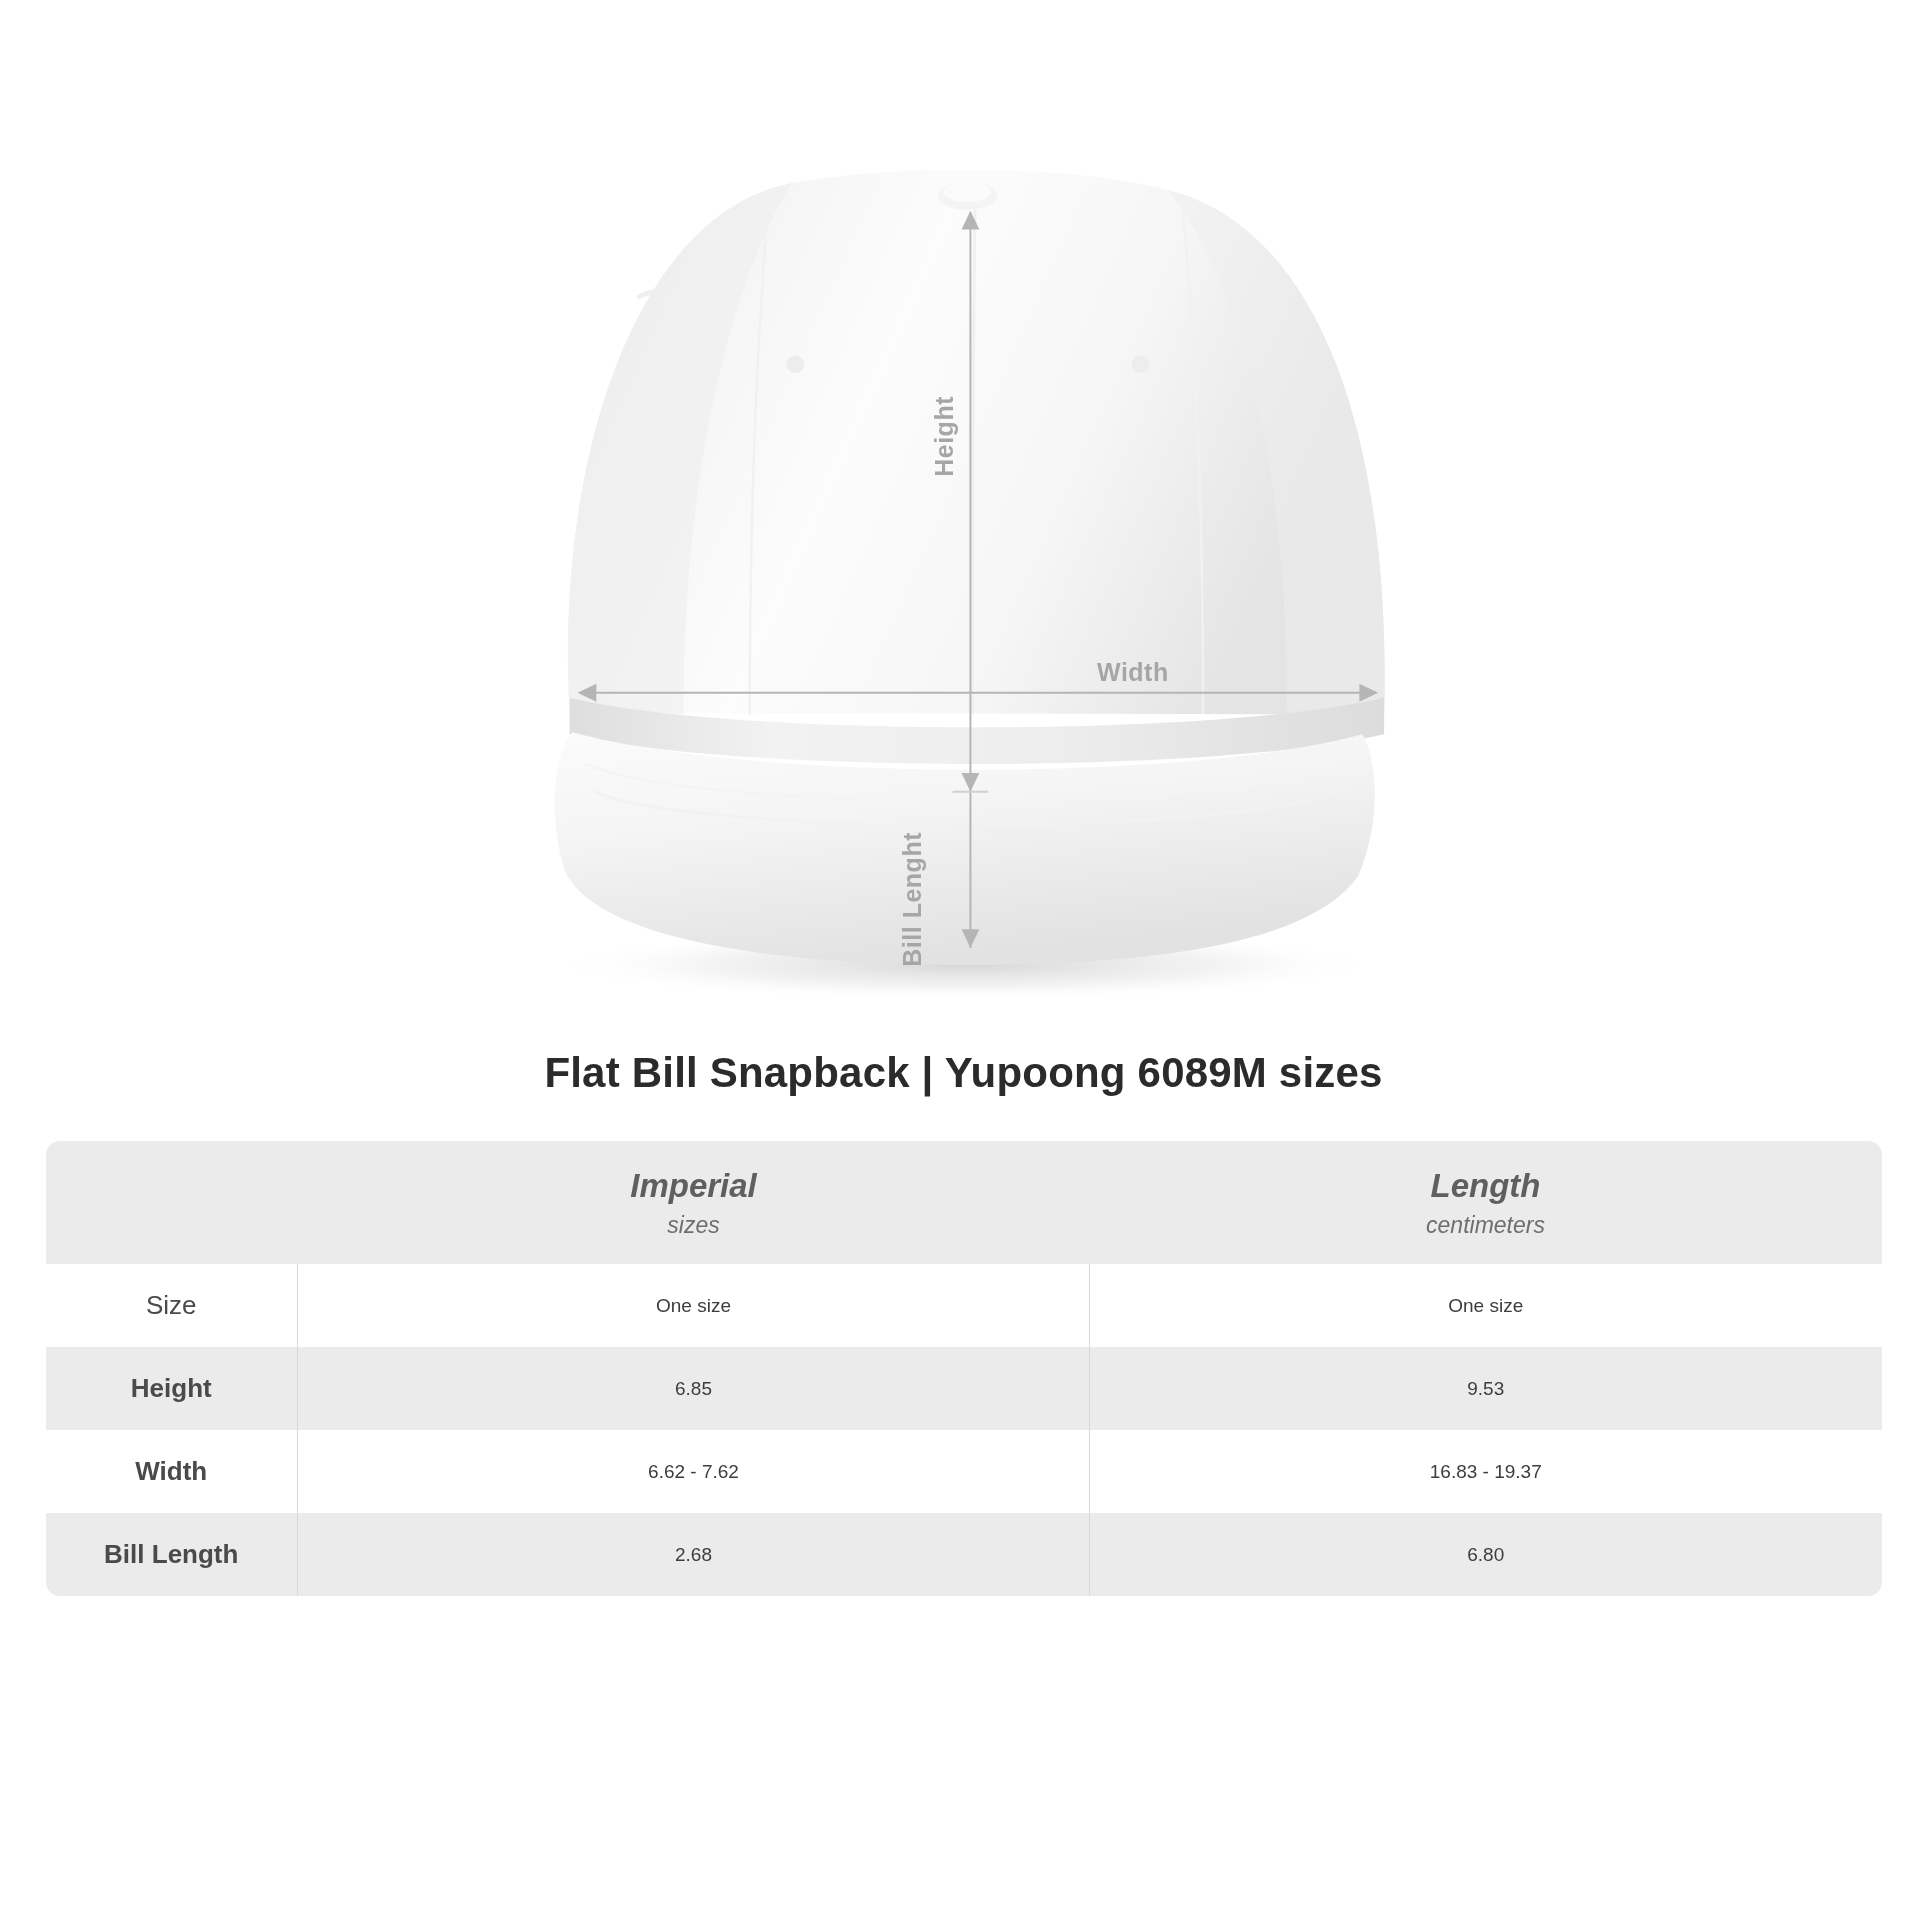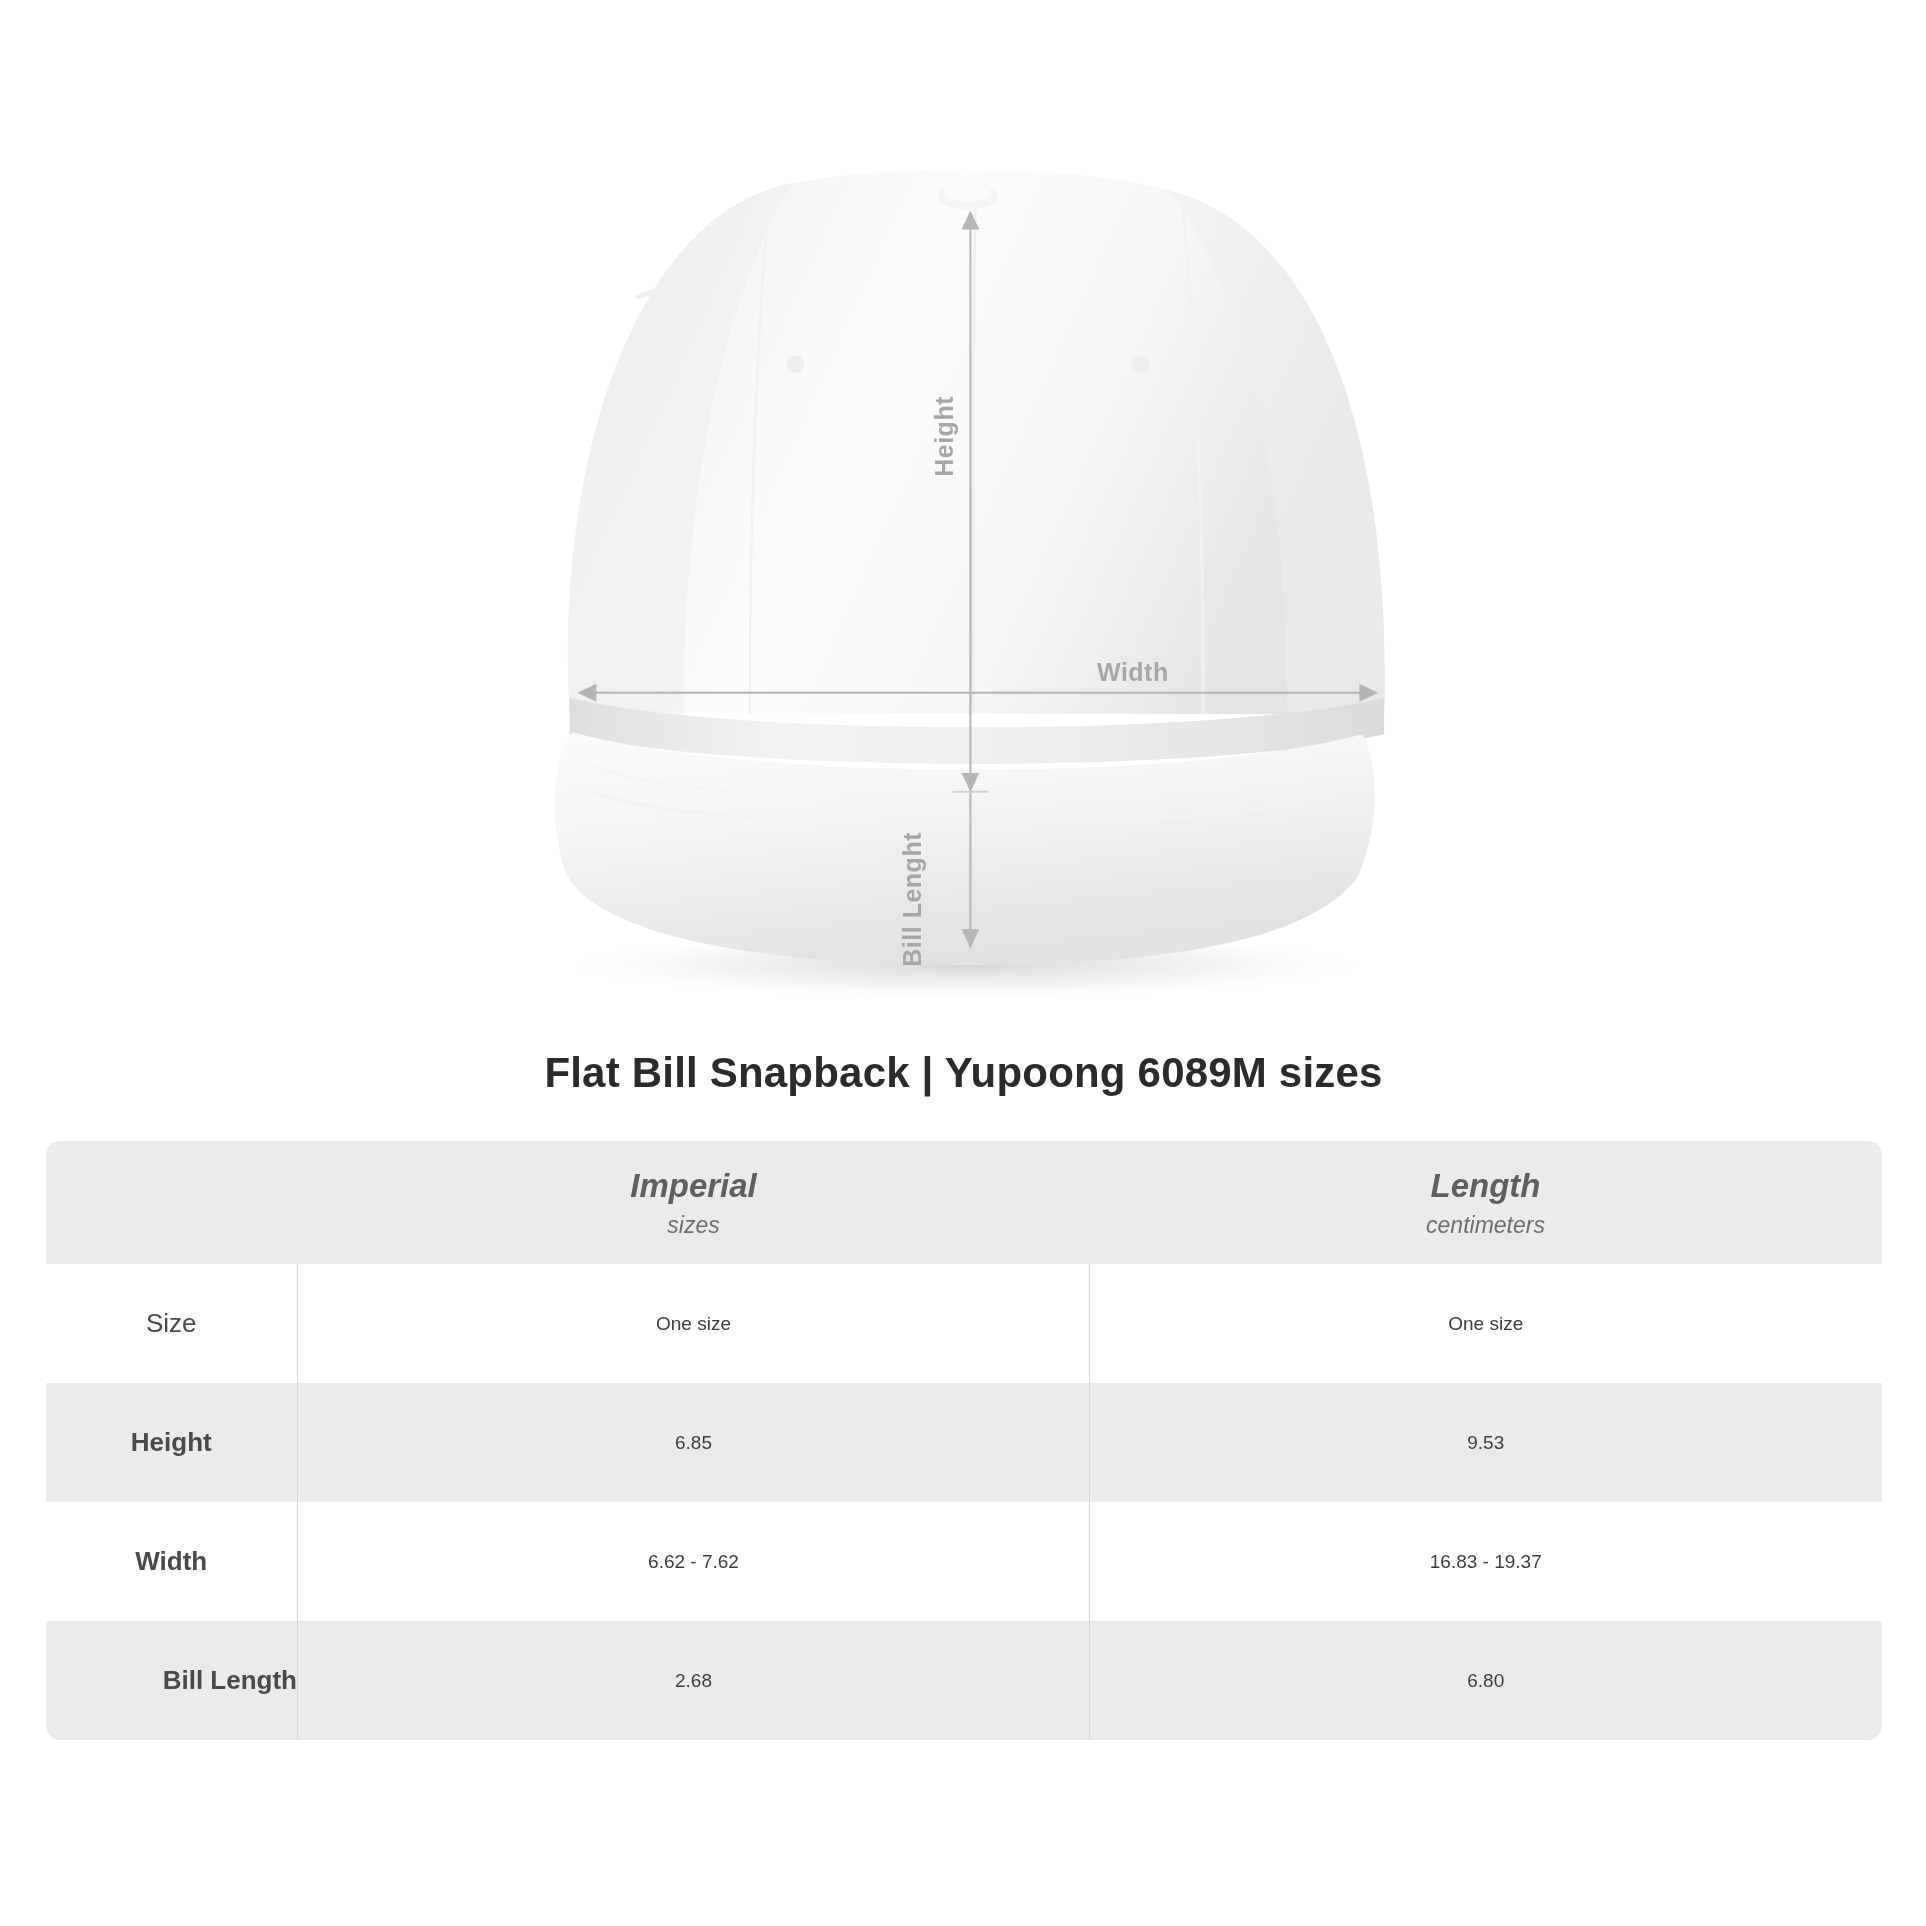--- a/index.html
+++ b/index.html
@@ -132,21 +132,21 @@
     line-height: 1.2;
   }
   .unit-sub {
     font-size: 23px;
     font-style: italic;
     color: #6e6e6e;
     margin-top: 6px;
   }
 
   tbody tr {
-    height: 119px;
+    height: 83px;
   }
   tbody tr.shaded td {
     background: #ebebeb;
   }
   tbody tr.plain td {
     background: #ffffff;
   }
   tbody td.rowhead {
     font-size: 26px;
     font-weight: bold;
@@ -160,21 +160,20 @@
     font-size: 19px;
     color: #3d3d3d;
     position: relative;
   }
   tbody td.val.imp {
     border-left: 1px solid #d8d8d8;
     border-right: 1px solid #d8d8d8;
   }
   tbody tr:last-child td:first-child {
     border-bottom-left-radius: 14px;
-    text-align: right;
   }
   tbody tr:last-child td:last-child {
     border-bottom-right-radius: 14px;
   }
 </style>
 </head>
 <body>
 
 <div class="page">
 

